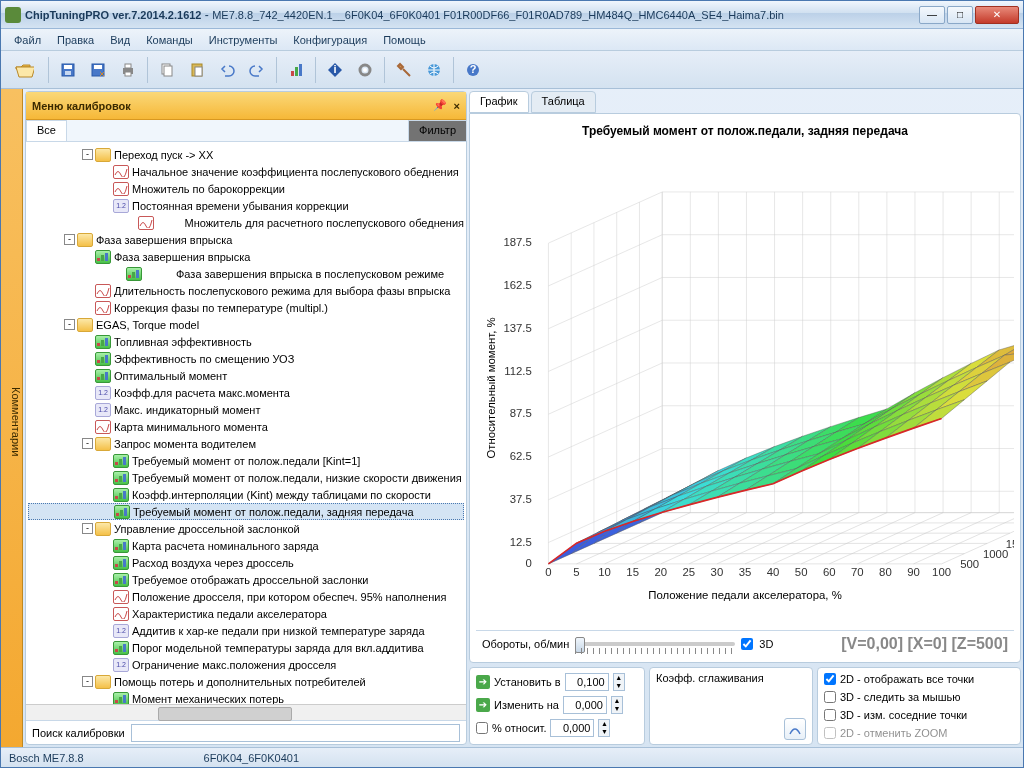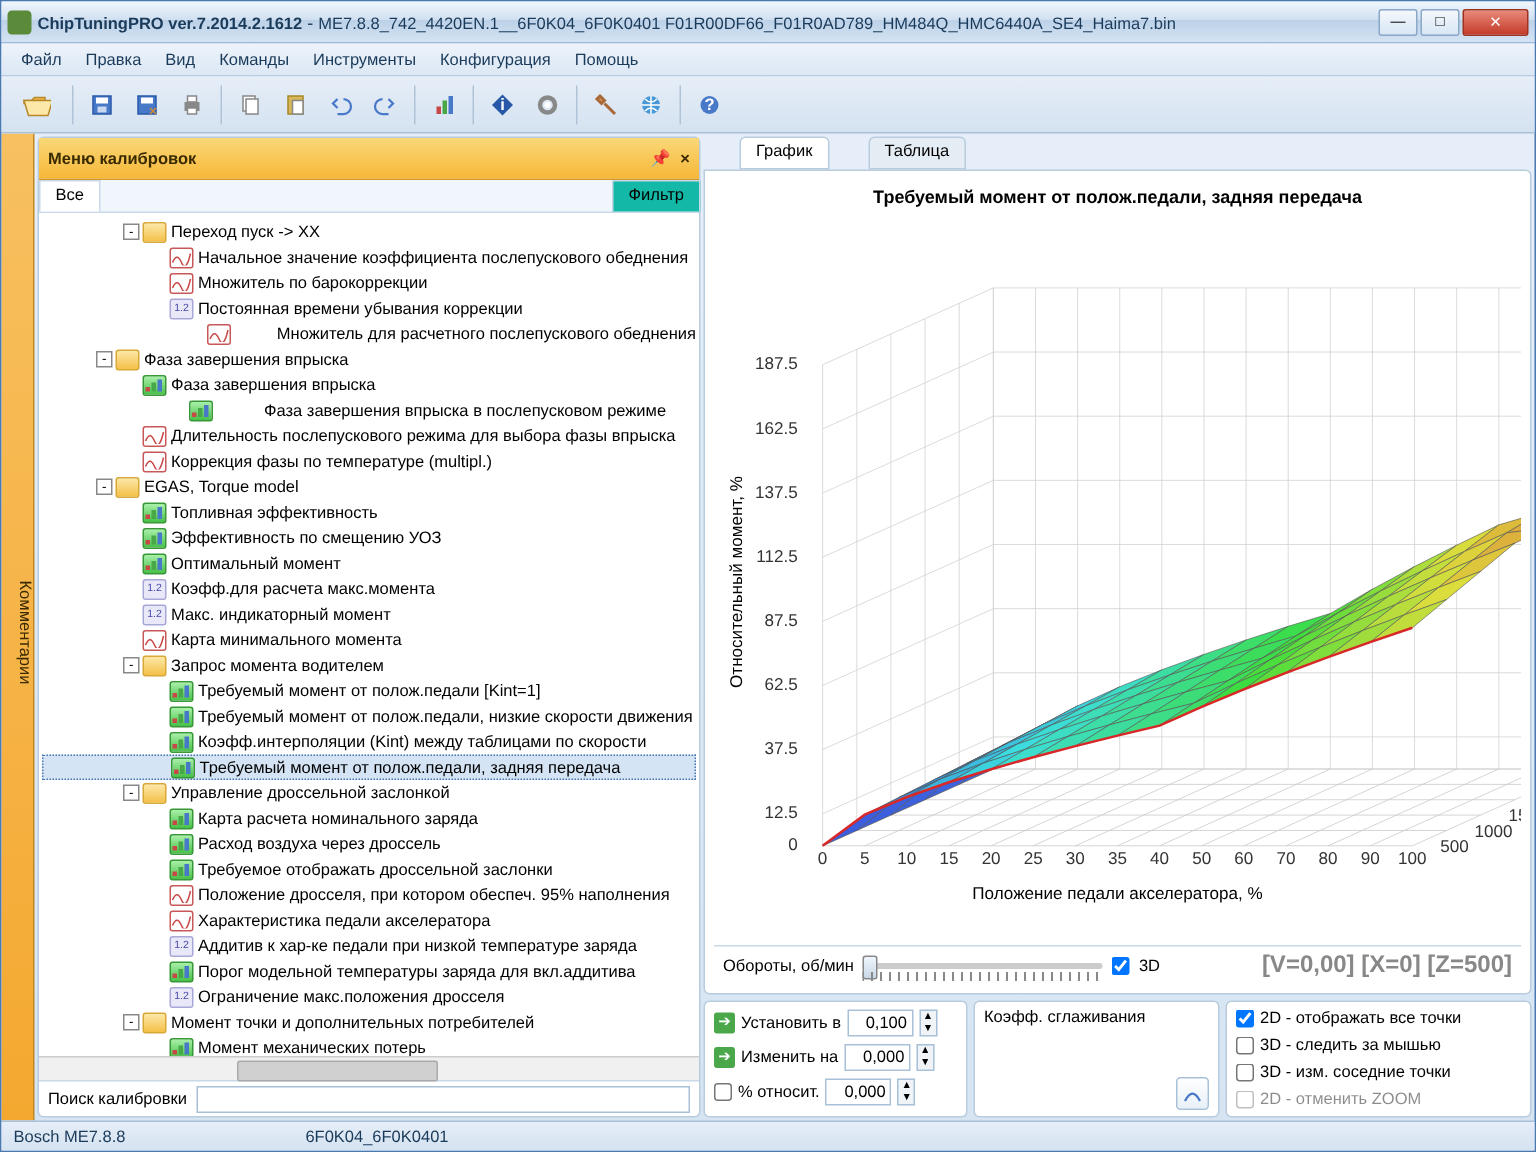--- a/index.html
+++ b/index.html
@@ -17,38 +17,38 @@
 .tbtn { width: 28px; height: 28px; border: 1px solid transparent; border-radius: 3px; display: flex; align-items: center; justify-content: center; }
 .tbtn.drop { width: 38px; }
 .tsep { width: 1px; height: 26px; background: #b0c4d8; margin: 0 3px; }
 .main { flex: 1; display: flex; overflow: hidden; }
 .vtab { width: 22px; background: linear-gradient(180deg, #f8c060, #f4a830); writing-mode: vertical-rl; text-align: center; padding-top: 8px; color: #3a2a00; border-right: 1px solid #c08820; font-size: 11px; }
 .leftpane { width: 442px; background: #fff; border: 1px solid #b8ccde; margin: 2px; display: flex; flex-direction: column; border-radius: 4px; }
 .lp-header { height: 28px; background: linear-gradient(180deg, #fad878, #f6b838); border-bottom: 1px solid #d89820; display: flex; align-items: center; padding: 0 6px; color: #3a2a00; font-weight: bold; }
 .lp-header .pin { margin-left: auto; }
 .lp-tabs { height: 22px; display: flex; border-bottom: 1px solid #c8d8e8; background: #f0f6fc; justify-content: space-between; }
 .lp-tab { padding: 3px 10px; border: 1px solid #c8d8e8; border-bottom: none; margin-right: -1px; background: #fff; }
-.lp-tab.inactive { background: #14b8a6; }
+.lp-tab.inactive { background: #737373; }
 .tree { flex: 1; overflow: auto; padding: 4px 2px; }
 .tree-item { display: flex; align-items: center; height: 17px; padding-left: 0; white-space: nowrap; cursor: default; }
 .tree-item.selected { background: #d4e4f4; border: 1px dotted #4a78b0; }
 .tree-item .exp { width: 11px; height: 11px; border: 1px solid #888; text-align: center; line-height: 9px; font-size: 9px; margin-right: 2px; background: #fff; }
 .tree-item .noexp { width: 13px; }
 .ticon { width: 16px; height: 14px; margin-right: 3px; display: inline-flex; align-items: center; justify-content: center; font-size: 9px; border-radius: 2px; }
 .ticon.folder { background: linear-gradient(180deg, #fce8a8, #f4c048); border: 1px solid #d8a838; }
 .ticon.chart { background: linear-gradient(180deg, #a8f0a8, #48c048); border: 1px solid #389838; }
 .ticon.i12 { background: #e8e8f8; border: 1px solid #a8a8d8; color: #4848a8; font-size: 7px; }
 .ticon.curve { background: #fff; border: 1px solid #c85858; }
 .scrollh { height: 16px; background: #f0f0f0; border-top: 1px solid #ccc; position: relative; }
 .scrollh::before { content: ''; position: absolute; left: 30%; width: 30%; height: 12px; top: 2px; background: #d0d0d0; border: 1px solid #aaa; border-radius: 2px; }
 .search-row { height: 24px; border-top: 1px solid #c8d8e8; display: flex; align-items: center; padding: 0 6px; gap: 6px; }
 .search-row input { flex: 1; height: 18px; border: 1px solid #a8c0d8; padding: 0 4px; }
 .rightpane { flex: 1; margin: 2px 2px 2px 0; display: flex; flex-direction: column; }
 .rtabs { height: 22px; display: flex; }
-.rtab { padding: 3px 10px; border: 1px solid #b8ccde; background: #fff; border-top-left-radius: 4px; border-top-right-radius: 4px; margin-right: 2px; margin-left: 24px; }
+.rtab { padding: 3px 10px; border: 1px solid #b8ccde; background: #fff; border-top-left-radius: 4px; border-top-right-radius: 4px; margin-right: 2px; }
 .rtab.inactive { background: #e4ecf4; }
 .chart-area { flex: 1; background: #fff; border: 1px solid #b8ccde; border-radius: 0 4px 4px 4px; padding: 6px; display: flex; flex-direction: column; }
 .chart-title { text-align: center; font-weight: bold; font-size: 12px; margin: 4px 0 8px 0; }
 .chart-box { flex: 1; position: relative; }
 .chart-box svg { width: 100%; height: 100%; }
 .slider-row { height: 26px; border-top: 1px solid #c8d8e8; display: flex; align-items: center; padding: 0 6px; gap: 6px; }
 .slider-row .track { flex: 0 0 160px; height: 4px; background: #ccc; position: relative; border-radius: 2px; }
 .slider-row .track::before { content: ''; position: absolute; left: 0; top: -5px; width: 8px; height: 14px; background: linear-gradient(180deg, #f0f6fc, #c8d8e8); border: 1px solid #888; border-radius: 2px; }
 .slider-row .ticks { position: absolute; top: 6px; left: 0; right: 0; height: 6px; background: repeating-linear-gradient(90deg, #888 0 1px, transparent 1px 6px); }
 .slider-row .coord { color: #888; font-weight: bold; margin-left: auto; font-size: 16px; }
@@ -461,21 +461,21 @@
             <span>Порог модельной температуры заряда для вкл.аддитива</span>
           </div>
           <div class="tree-item" style="padding-left: 72px;">
             <span class="noexp"></span>
             <span class="ticon i12">1.2</span>
             <span>Ограничение макс.положения дросселя</span>
           </div>
           <div class="tree-item" style="padding-left: 54px;">
             <span class="exp">-</span>
             <span class="ticon folder"></span>
-            <span>Момент точки и дополнительных потребителей</span>
+            <span>Помощь потерь и дополнительных потребителей</span>
           </div>
           <div class="tree-item" style="padding-left: 72px;">
             <span class="noexp"></span>
             <span class="ticon chart">
               <svg width="14" height="10">
                 <rect x="1" y="6" width="3" height="3" fill="#c84848"></rect>
                 <rect x="5" y="3" width="3" height="6" fill="#48a848"></rect>
                 <rect x="9" y="1" width="3" height="8" fill="#4878c8"></rect>
               </svg>
             </span>

